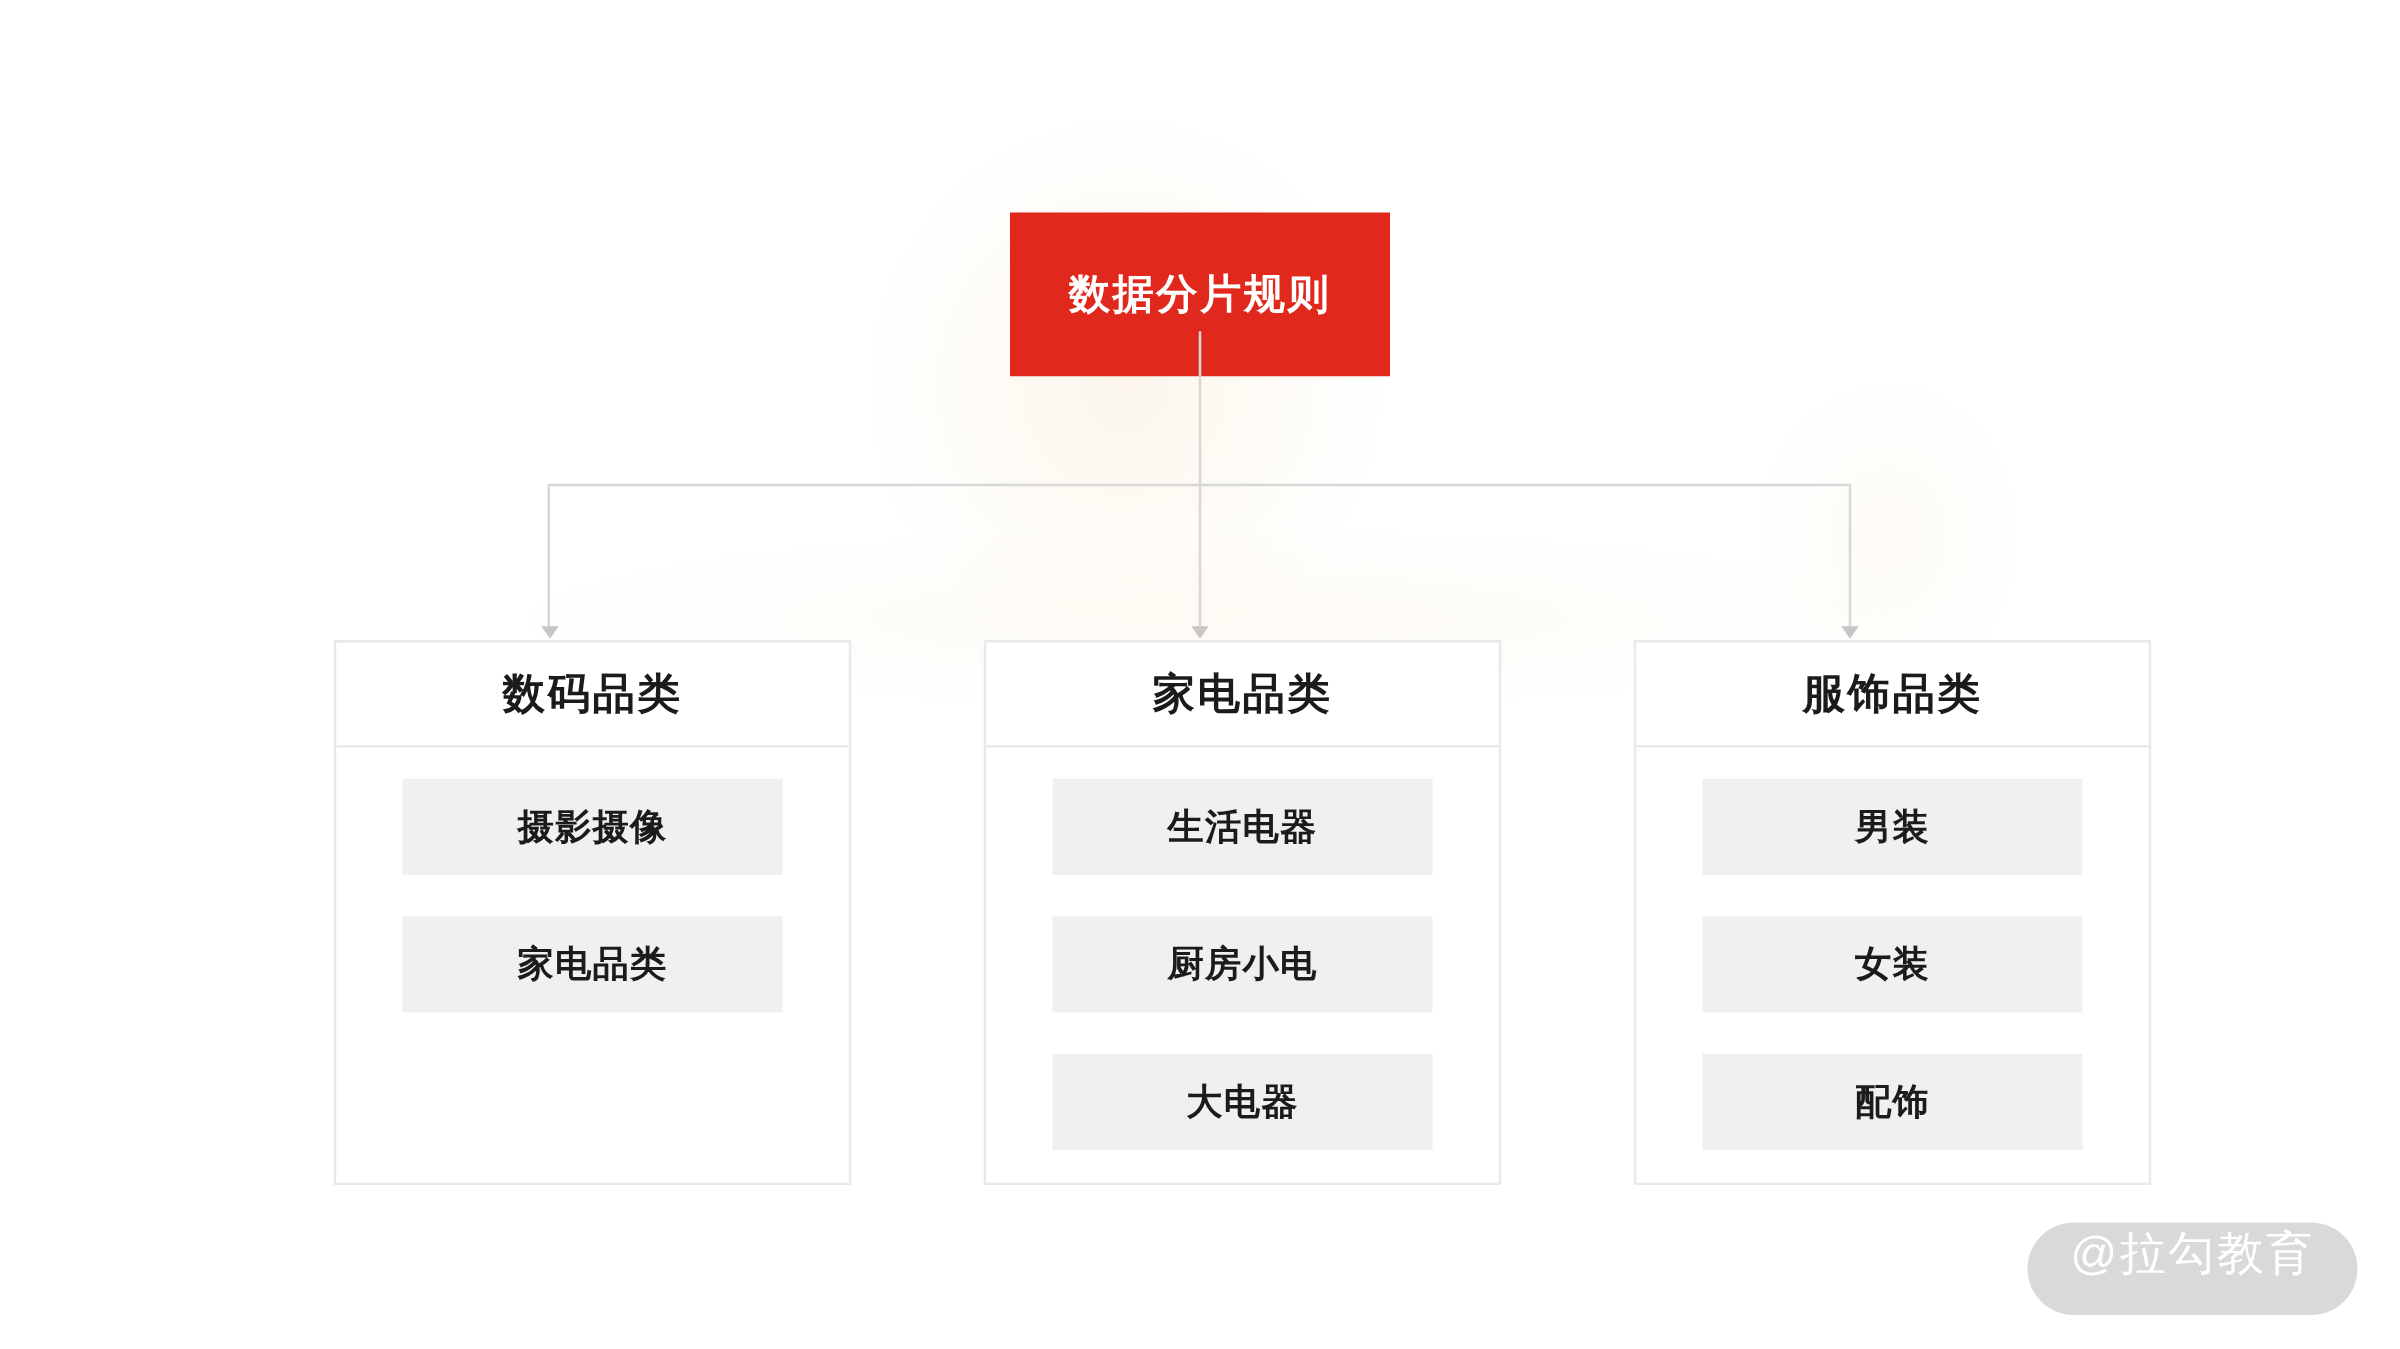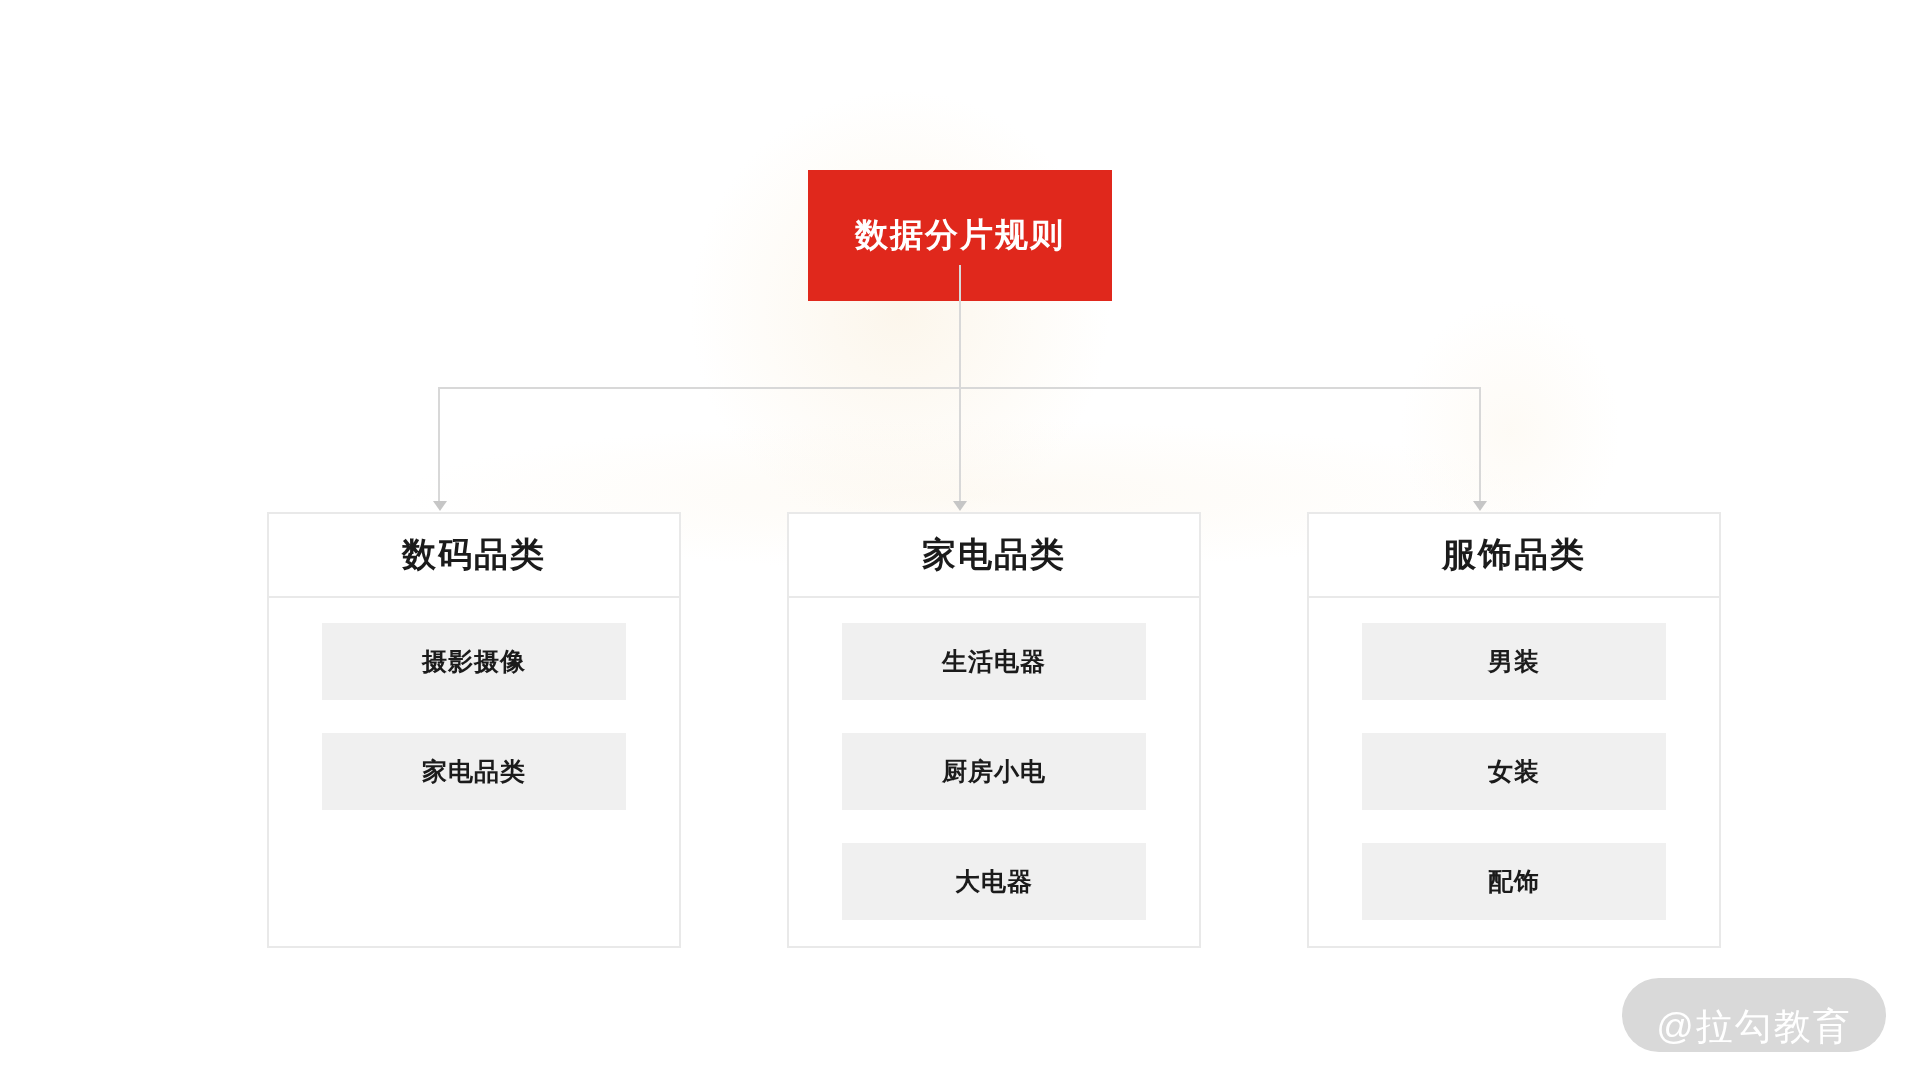--- a/index.html
+++ b/index.html
@@ -86,33 +86,33 @@
   }
   .column-body {
     padding-top: 25px;
     display: flex; flex-direction: column; align-items: center;
     gap: 33px;
   }
   .item {
     width: 304px; height: 77px;
     background: var(--item-bg);
     display: flex; align-items: center; justify-content: center;
-    font-size: 25px; font-weight: 600; letter-spacing: 1px;
+    font-size: 29px; font-weight: 600; letter-spacing: 1px;
     color: var(--text-dark);
   }
 
   
   .watermark {
     position: absolute;
     left: 1622px; top: 978px;
     width: 264px; height: 74px;
     border-radius: 37px;
     background: var(--watermark-bg);
     color: #ffffff;
-    display: flex; align-items: flex-end; justify-content: center;
+    display: flex; align-items: flex-start; justify-content: center;
     font-size: 37px; font-weight: 500; letter-spacing: 2px;
   }
 </style>
 </head>
 <body>
 
 <div class="canvas">
 
   <div class="glow glow-center"></div>
   <div class="glow glow-band"></div>

